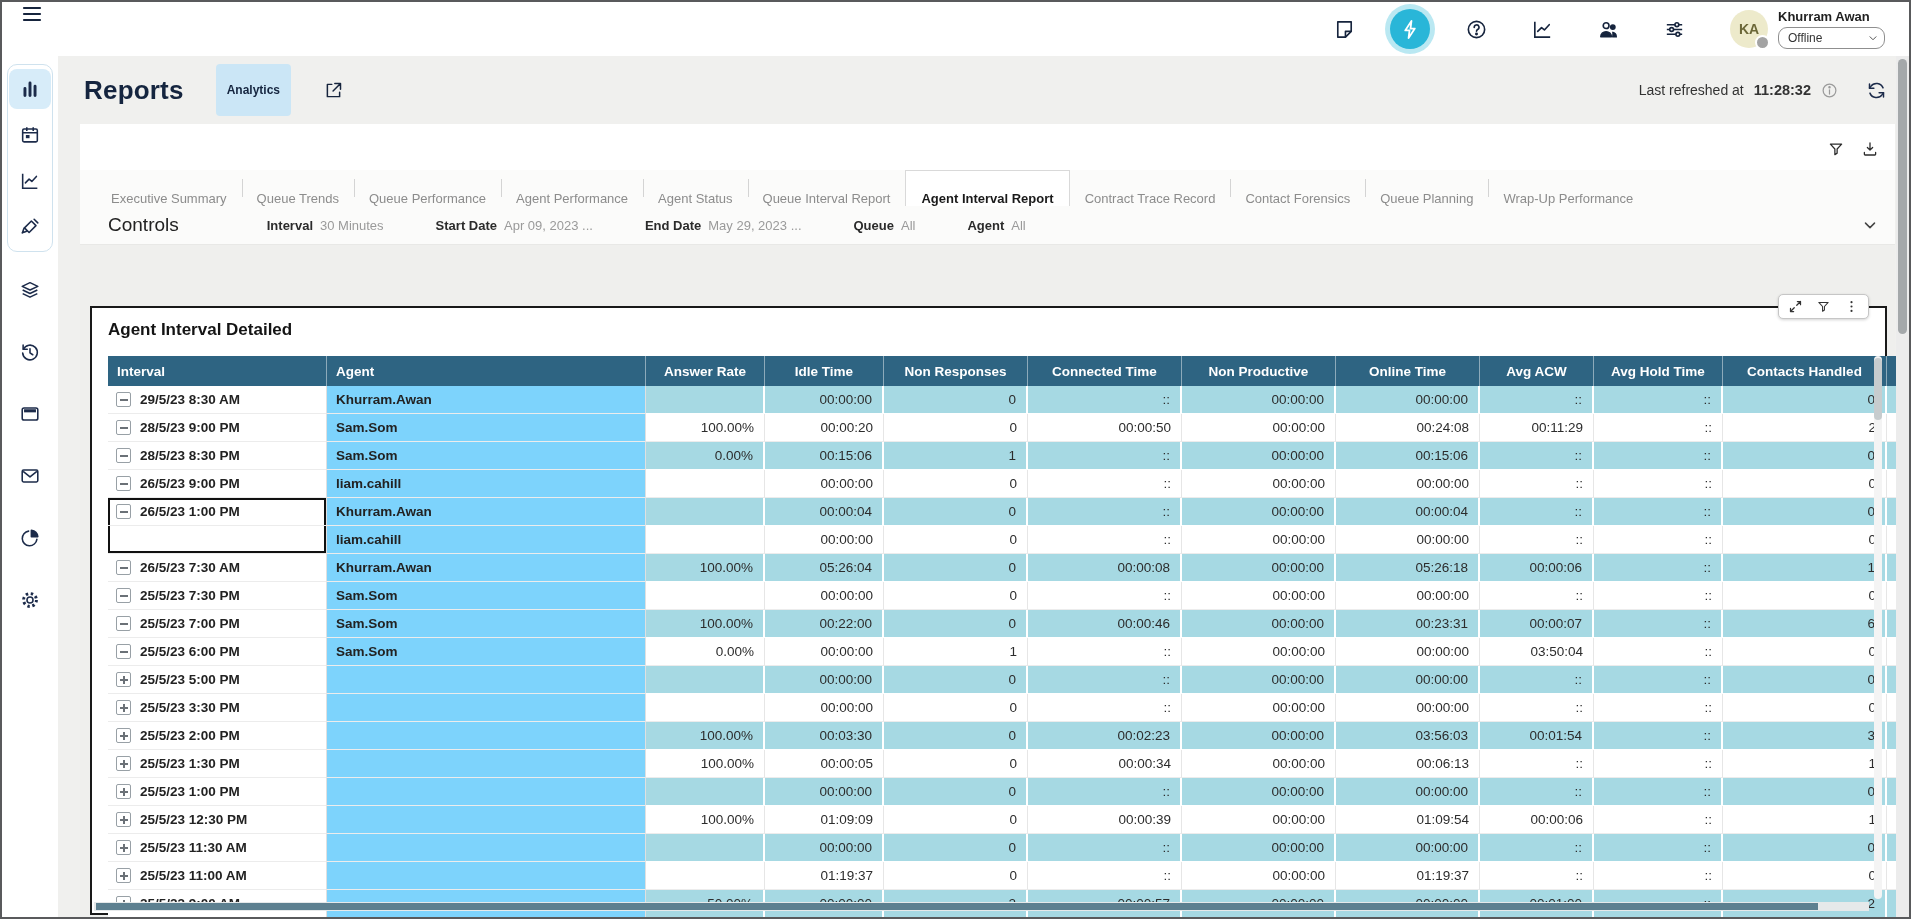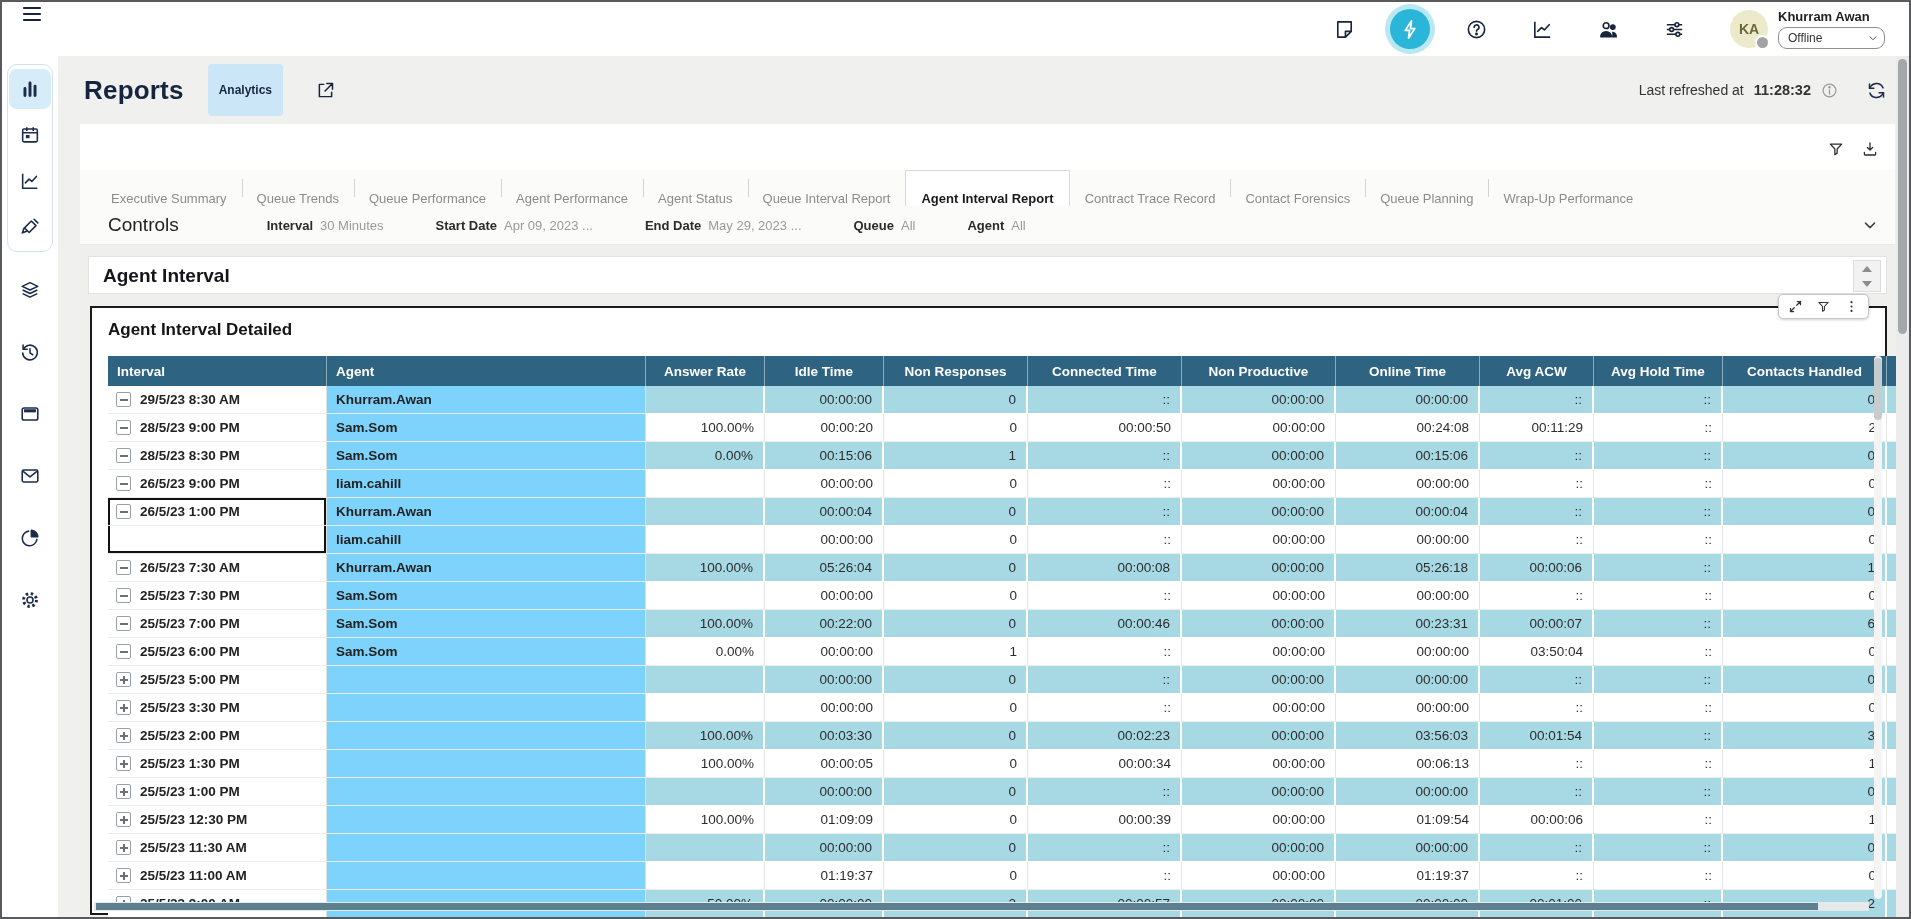--- a/index.html
+++ b/index.html
@@ -31,21 +31,21 @@
   .side-list{display:flex;flex-direction:column;gap:22px;margin-top:18px;}
   .side-item{width:46px;height:40px;margin:0 auto;border-radius:8px;display:flex;align-items:center;justify-content:center;color:#1c2b4a;cursor:pointer;}
   .side-group .side-item{width:42px;}
   .side-item.active{background:#d7ecf9;}
   .side-item .icon{width:22px;height:22px;}
 
   
   .main{position:absolute;left:56px;top:54px;right:0;bottom:0;background:#f0f0ee;}
   .page-head{position:absolute;left:0;top:0;right:0;height:68px;display:flex;align-items:center;gap:16px;}
   .page-title{margin-left:26px;font-size:26px;font-weight:bold;color:#15253f;letter-spacing:.2px;}
-  .badge{margin-left:8px;background:#cbe6f6;color:#15253f;font-size:12px;font-weight:bold;padding:19px 11px;border-radius:4px;}
+  .badge{margin-left:16px;background:#cbe6f6;color:#15253f;font-size:12px;font-weight:bold;padding:19px 11px;border-radius:4px;}
   .ext-link{margin-left:16px;width:21px;height:21px;color:#16243d;cursor:pointer;}
   .refresh-zone{position:absolute;right:22px;display:flex;align-items:center;gap:10px;font-size:14px;color:#333;}
   .refresh-zone b{font-size:14.5px;}
   .info-i{width:17px;height:17px;color:#9a9a9a;cursor:pointer;}
   .refresh-i{width:21px;height:21px;color:#1c2b4a;margin-left:18px;cursor:pointer;}
 
   
   .card{position:absolute;left:22px;top:68px;width:1815px;bottom:0;background:#fff;}
   .card-icons{position:absolute;top:16px;right:16px;display:flex;gap:16px;color:#2b2b2b;}
   .card-icons .icon{width:18px;height:18px;cursor:pointer;}
@@ -395,31 +395,20 @@
                 <span class="ctl-value">All</span>
               </div>
             </div>
           <span class="icon controls-chevron">
               <svg viewBox="0 0 24 24">
                 <path d="M6 9.5l6 6 6-6" stroke-width="2" stroke-linecap="round" stroke-linejoin="round"></path>
               </svg>
             </span>
         </div>
 
-        <div class="sheet-bar">
-          <span class="sheet-title">Agent Interval</span>
-          <div class="spinner">
-            <div class="spin-btn">
-                <span class="tri-up"></span>
-              </div>
-            <div class="spin-btn">
-                <span class="tri-down"></span>
-              </div>
-          </div>
-        </div>
 
         <div class="viz">
           <div class="viz-toolbar">
             <span class="icon">
                 <svg viewBox="0 0 24 24">
                   <path d="M14 10l6-6M20 4h-5M20 4v5M10 14l-6 6M4 20h5M4 20v-5" stroke-width="2" stroke-linecap="round" stroke-linejoin="round"></path>
                 </svg>
               </span>
             <span class="icon">
                 <svg viewBox="0 0 24 24">

